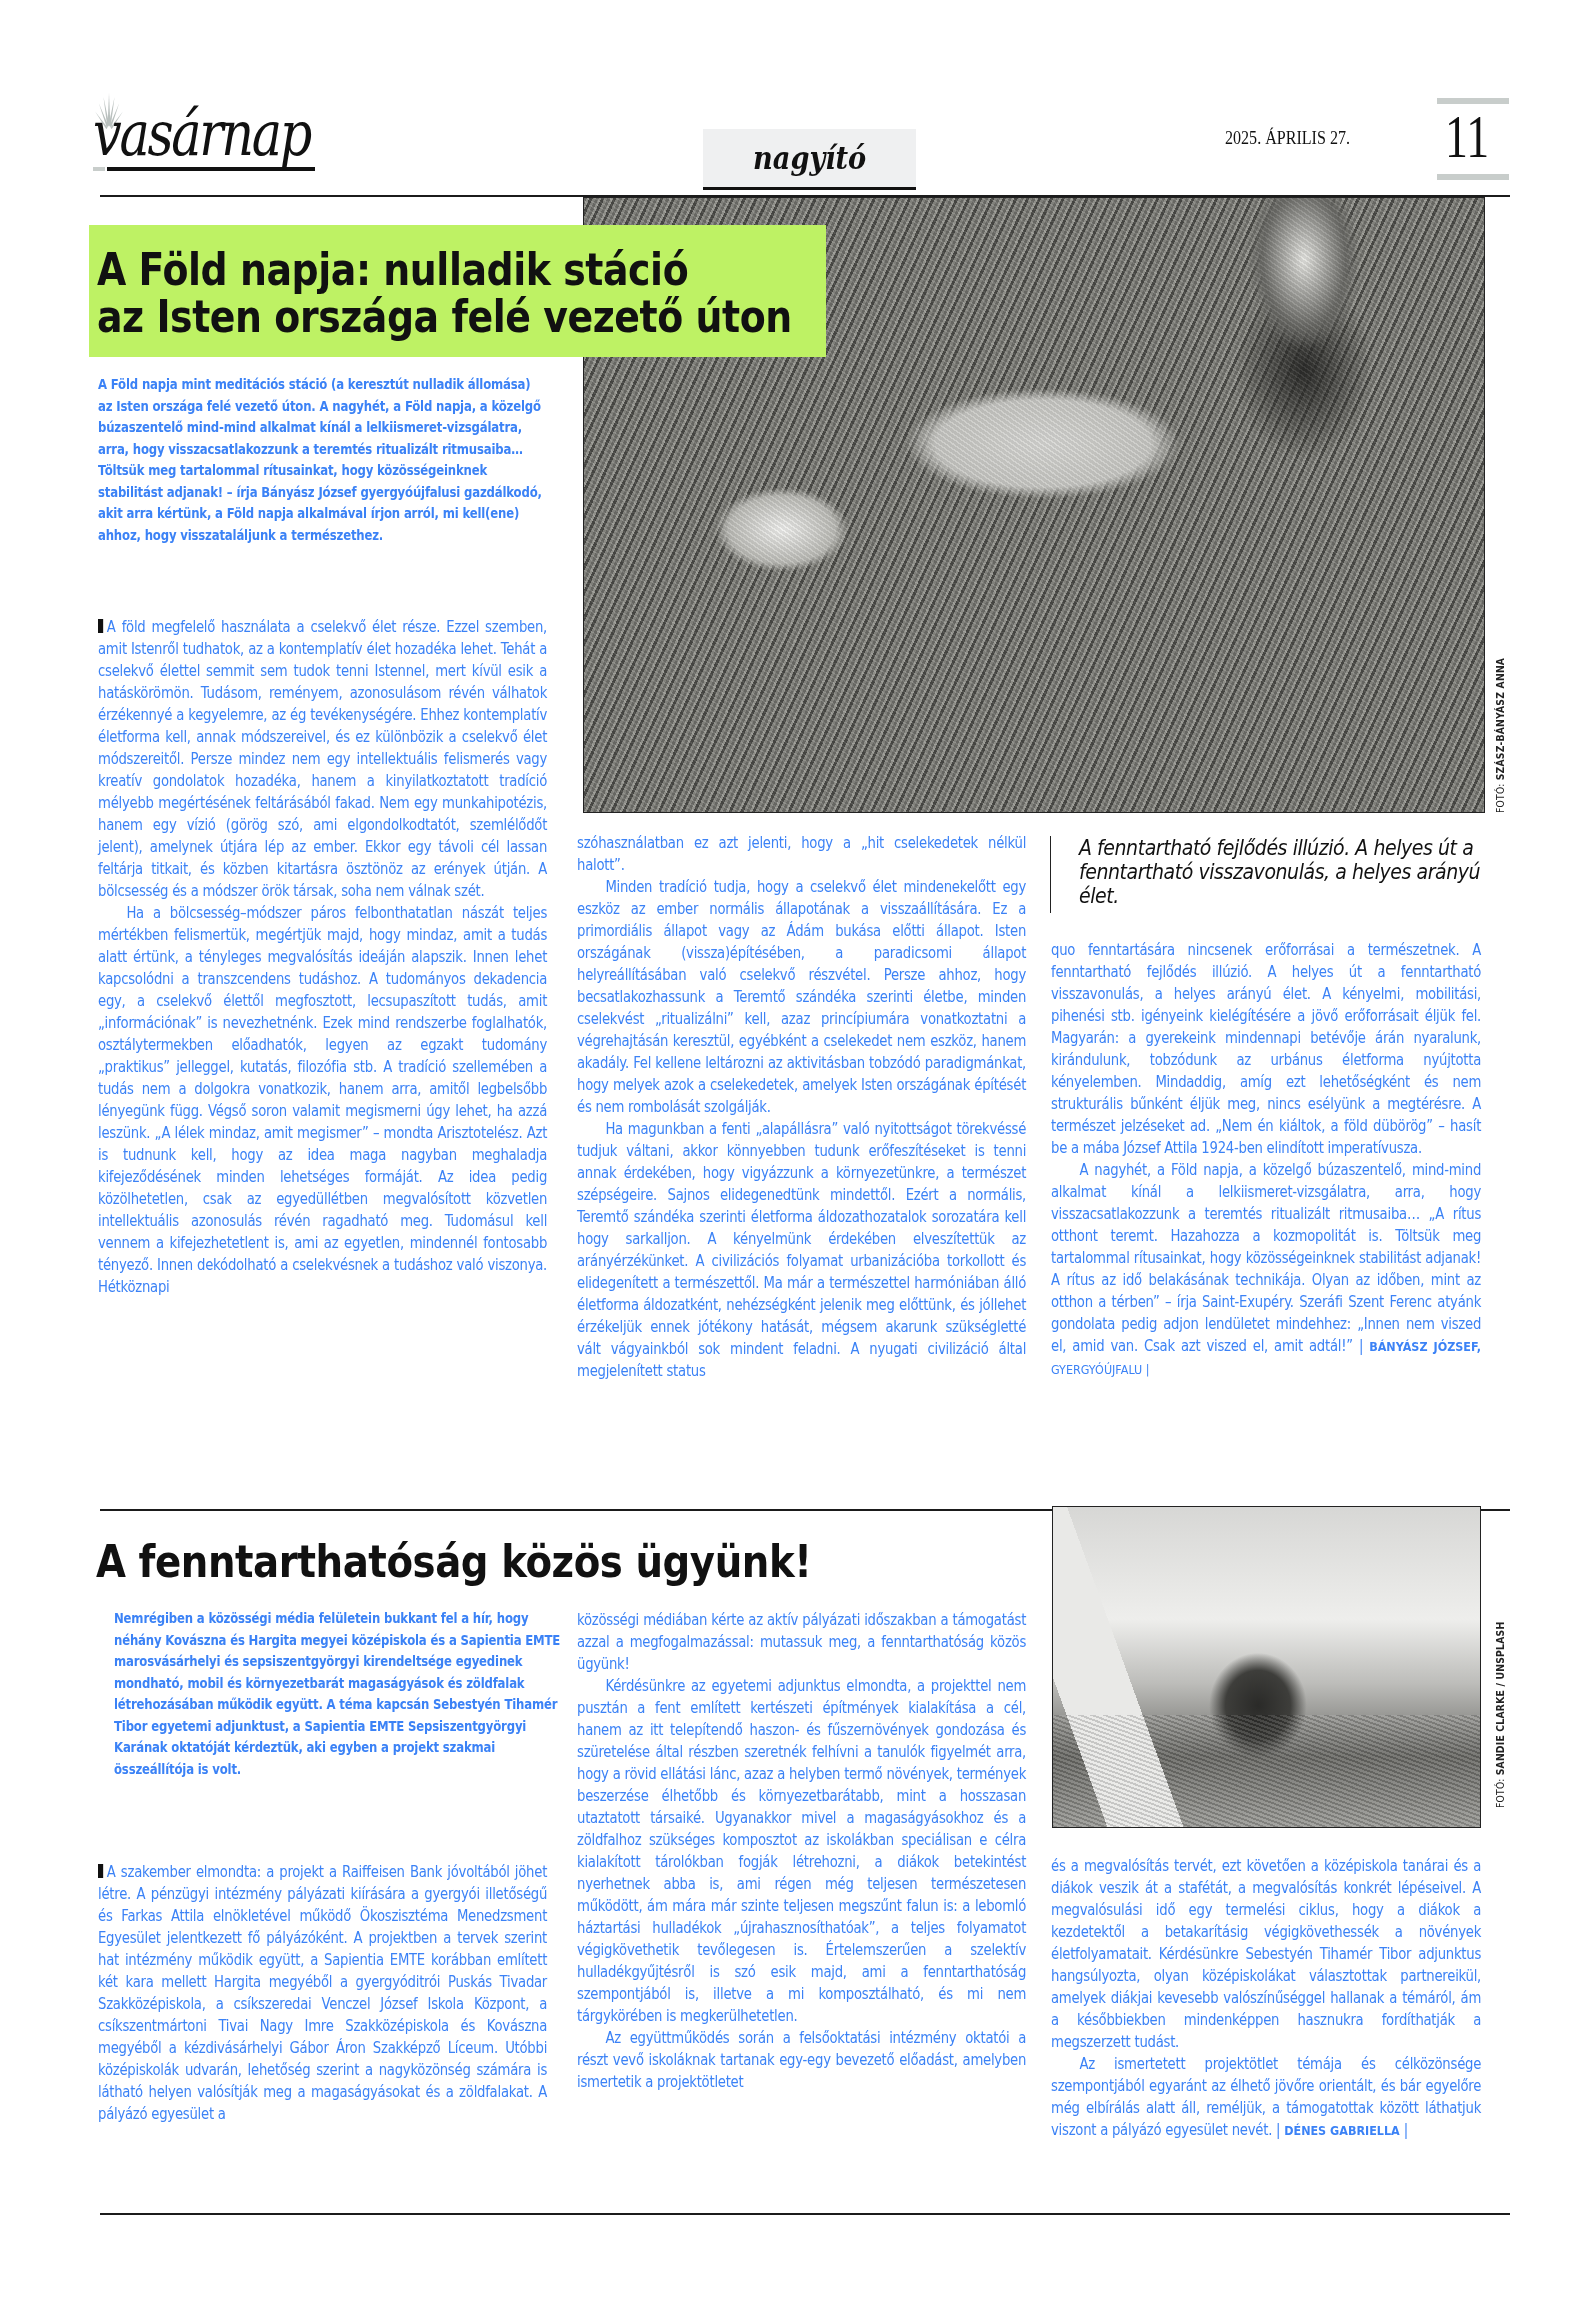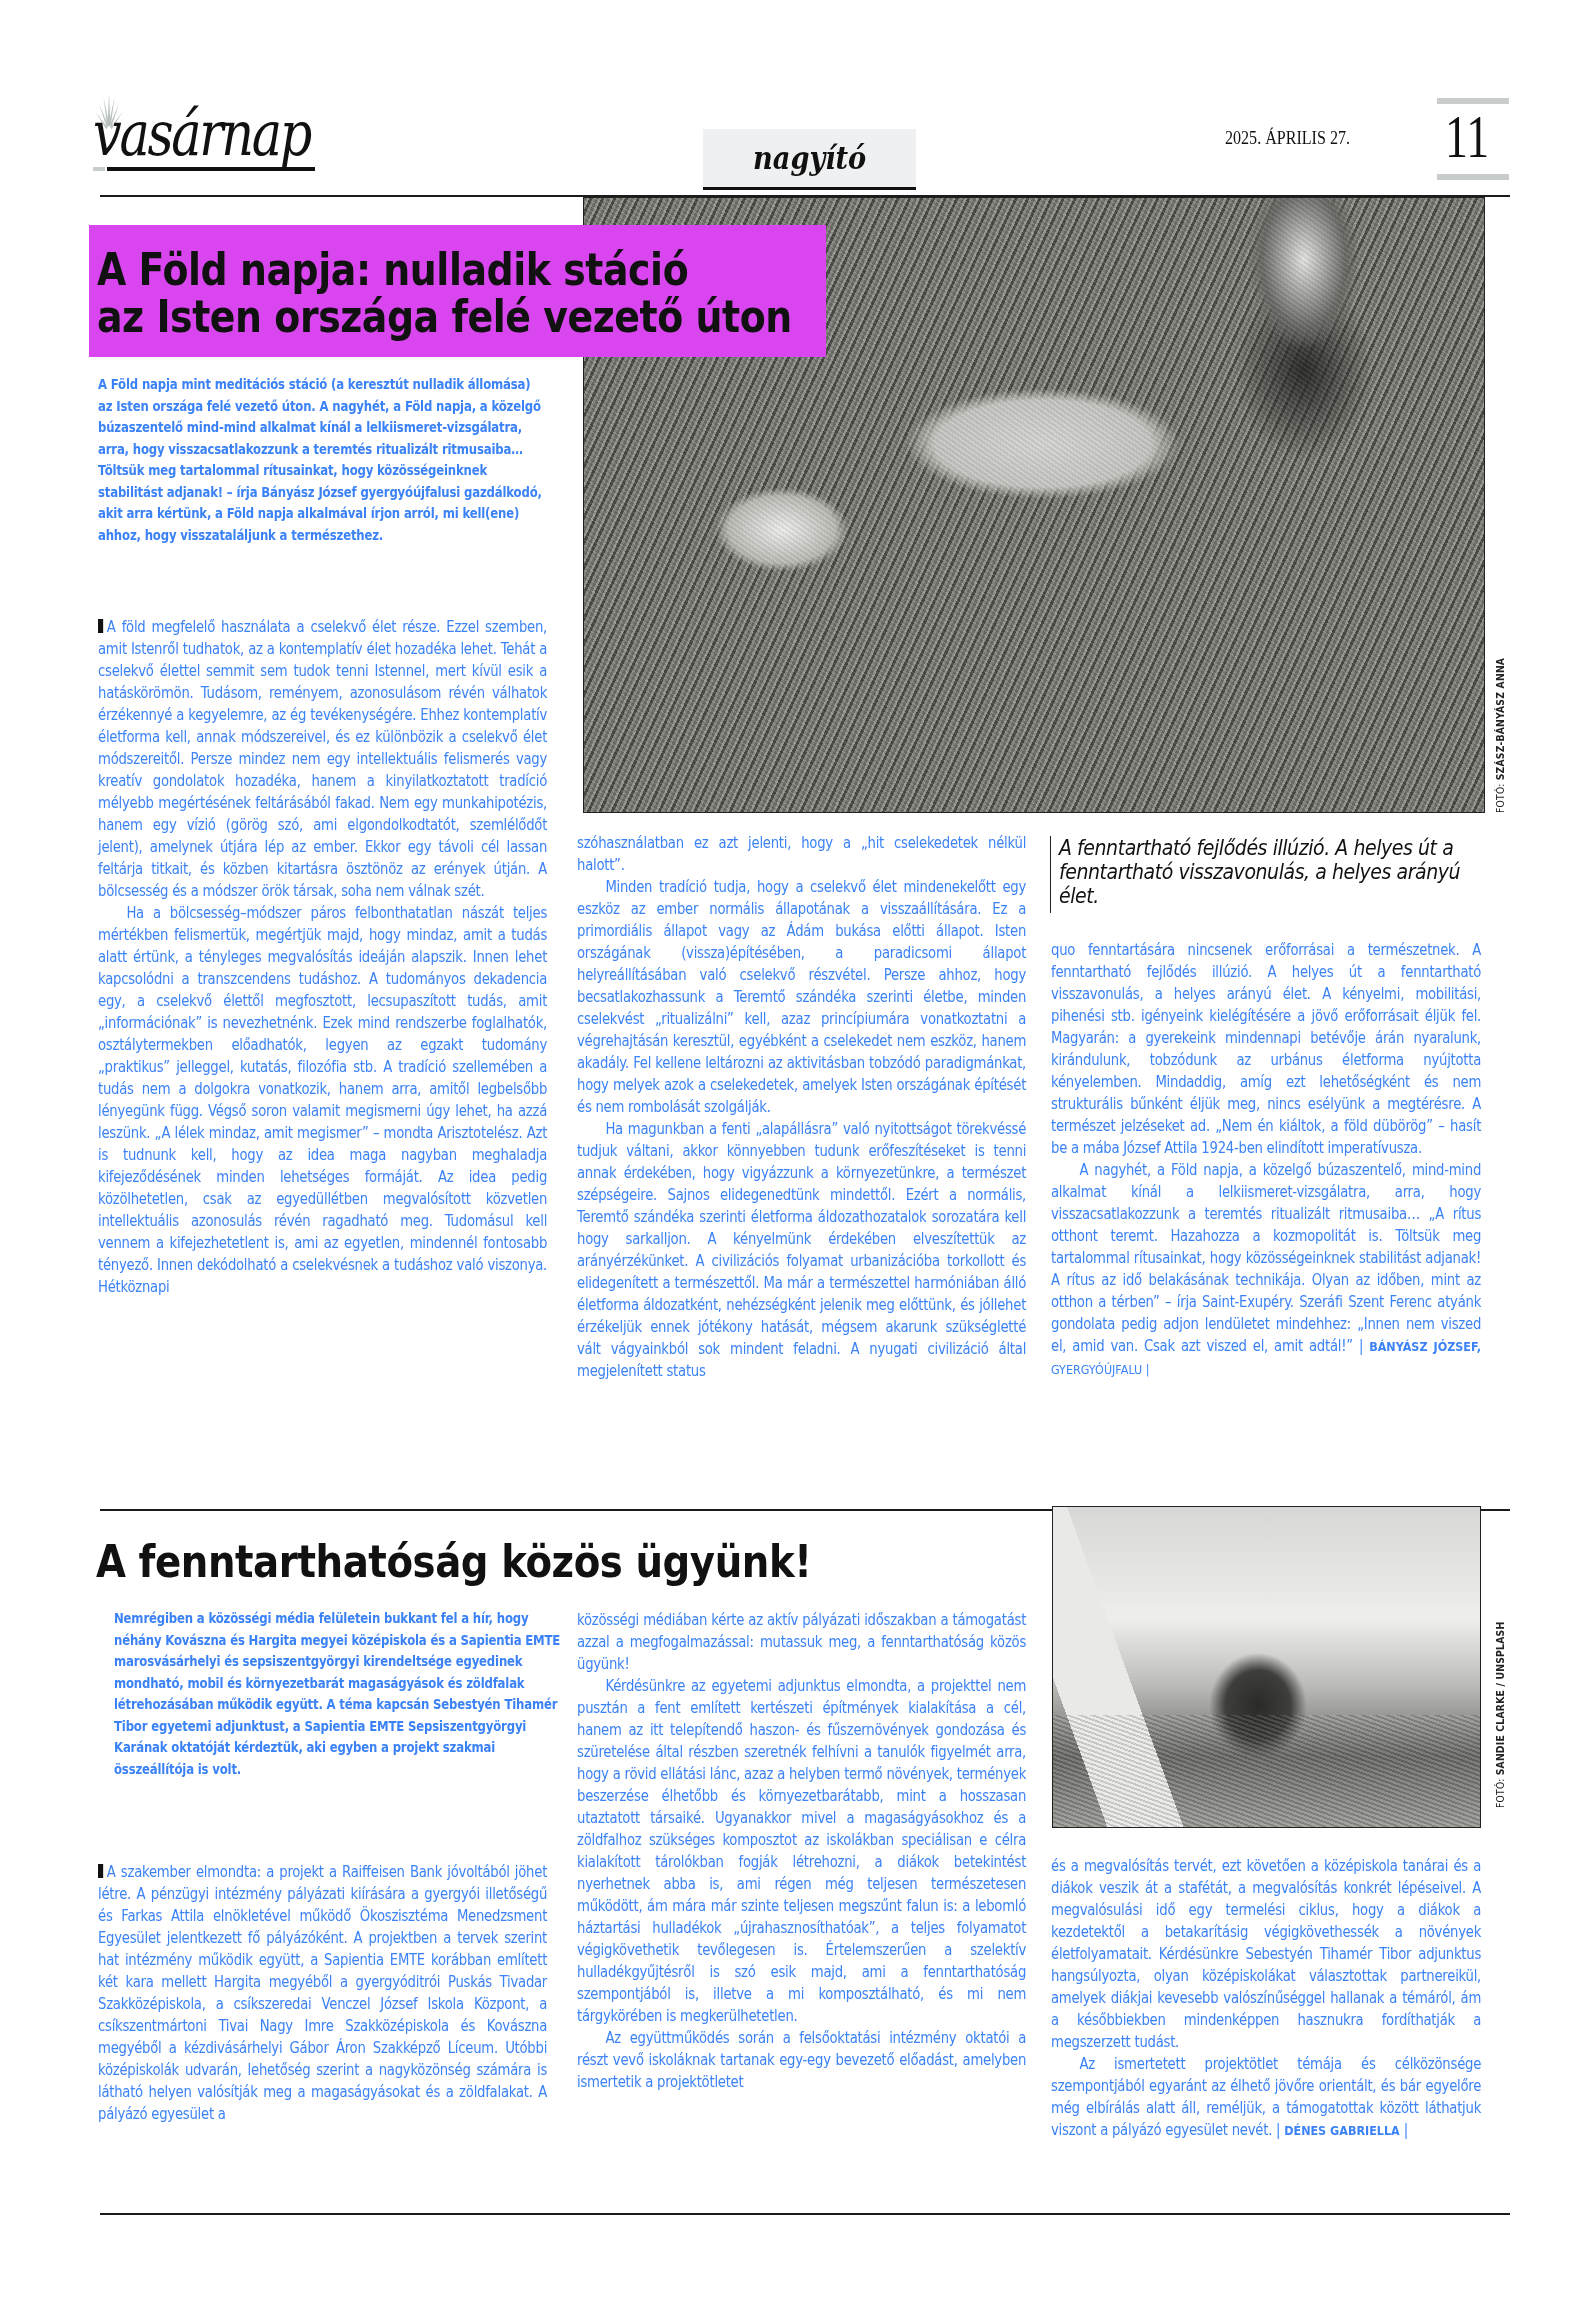--- a/index.html
+++ b/index.html
@@ -43,37 +43,37 @@
       radial-gradient(ellipse 65px 70px at 48% 62%, #2a2a28 0%, #3e3e3b 50%, rgba(0,0,0,0) 75%),
       linear-gradient(70deg, rgba(0,0,0,0) 0 10%, #e9e9e7 10% 24%, rgba(0,0,0,0) 24%),
       linear-gradient(180deg, #d7d7d5 0%, #eeeeec 35%, #bdbdba 55%, #6a6a66 78%, #9b9b97 100%);
   }
   .photo-hand::after { content: ""; position: absolute; left: 0; right: 0; bottom: 0; height: 35%; background: repeating-linear-gradient(20deg, rgba(0,0,0,0.15) 0 1.9px, rgba(255,255,255,0.10) 1.9px 4.2px); }
 
   .photo-credit { position: absolute; font-family: "DejaVu Sans Condensed", "DejaVu Sans", sans-serif; font-size: 10.3px; color: #222; letter-spacing: 0.2px; transform-origin: left top; transform: rotate(-90deg); white-space: nowrap; }
   .photo-credit b { font-weight: bold; }
 
   
-  .headline-box { position: absolute; left: 89px; top: 225px; width: 737px; height: 132px; background: #d946ef; }
+  .headline-box { position: absolute; left: 89px; top: 225px; width: 737px; height: 132px; background: #bef264; }
   .headline { font-family: "DejaVu Sans", sans-serif; font-weight: bold; color: #111; line-height: 1.05; letter-spacing: -0.5px; transform: scaleX(0.86); transform-origin: left top; }
   .headline-1 { position: absolute; left: 8.4px; top: 22.4px; font-size: 44px; width: 855px; }
 
   .headline-2 { position: absolute; left: 96px; top: 1538px; font-size: 45px; width: 1075px; }
 
   
   .col { position: absolute; font-family: "DejaVu Sans", sans-serif; font-size: 15.4px; line-height: 22px; color: #3b82f6; text-align: justify; letter-spacing: -0.3px; }
   .col .narrow { display: block; transform: scaleX(0.86); transform-origin: left top; width: 116.3%; }
   .lead { font-weight: bold; text-align: left; font-size: 13.6px; line-height: 21.5px; letter-spacing: -0.2px; }
   .para { text-indent: 33px; }
   .para.first { text-indent: 0; }
   .drop-marker { display: inline-block; width: 5.6px; height: 14px; background: #111; margin-right: 4.7px; vertical-align: -1.4px; }
   .signature { font-weight: bold; font-size: 13px; letter-spacing: 0; }
   .signature-place { font-size: 13px; letter-spacing: 0; }
 
-  .pullquote { position: absolute; left: 1050px; top: 836px; width: 430px; height: 77px; border-left: 1.9px solid #222; padding-left: 8px; }
+  .pullquote { position: absolute; left: 1050px; top: 836px; width: 430px; height: 77px; border-left: 1.9px solid #222; padding-left: 28px; }
   .pullquote p { font-family: "DejaVu Sans", sans-serif; font-style: italic; font-size: 22px; line-height: 24px; color: #111; letter-spacing: -0.5px; transform: scaleX(0.86); transform-origin: left top; width: 514px; }
 </style>
 </head>
 <body>
 
 <div class="masthead-logo">
   <svg class="sun" viewBox="0 0 60 80">
     <g fill="#b9c0be">
       <polygon points="30,0 33,70 27,70"></polygon>
       <polygon points="18,8 31,70 26,71"></polygon>

